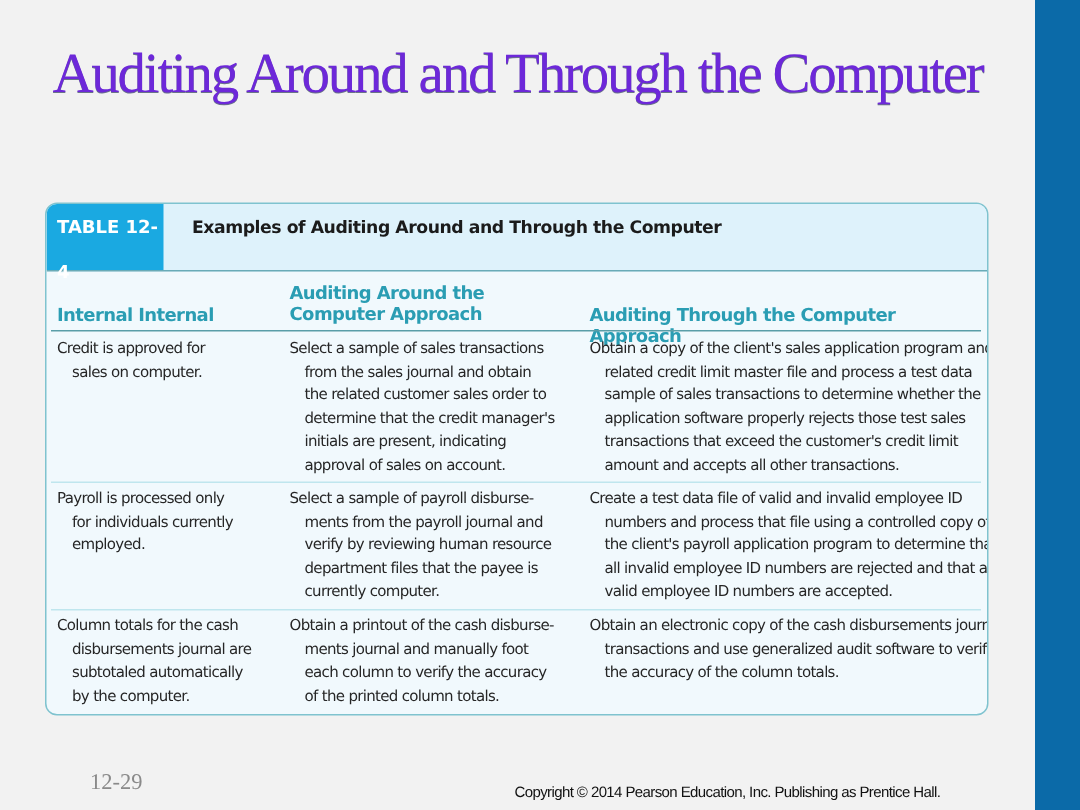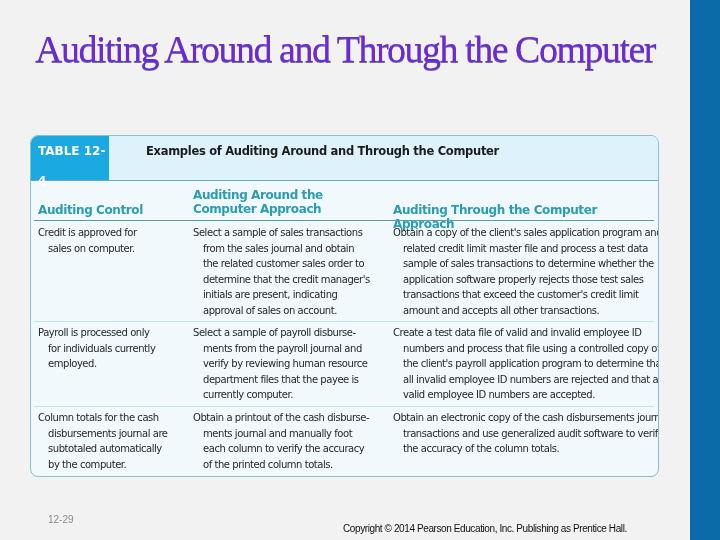--- a/index.html
+++ b/index.html
@@ -40,21 +40,21 @@
       background: #1aa9e1;
       color: #ffffff;
       font-family: "DejaVu Sans", sans-serif;
       font-weight: bold;
       font-size: 12px;
       line-height: 30px;
       padding-left: 7px;
       box-sizing: border-box;
     }
     .table-caption {
-      position: absolute; left: 115px; top: 0; height: 30px;
+      position: absolute; left: 97px; top: 0; height: 30px;
       line-height: 30px;
       font-family: "DejaVu Sans", sans-serif;
       font-weight: bold; font-size: 11.5px;
       color: #1b1b1b;
       letter-spacing: -0.3px;
     }
     .col-head {
       position: absolute;
       color: #2a9db3;
       font-family: "DejaVu Sans", sans-serif;
@@ -75,23 +75,23 @@
     .cell {
       position: absolute;
       font-family: "DejaVu Sans", sans-serif;
       font-size: 10px; line-height: 15.6px;
       color: #262626;
       letter-spacing: -0.45px;
     }
     .cell .line { display: block; white-space: nowrap; }
     .cell .line.indent { padding-left: 10px; }
     .slide-number {
-      position: absolute; left: 48px; top: 514px;
-      font-size: 10px; color: #8a8a8a;
-      font-family: Liberation Sans, sans-serif;
+      position: absolute; left: 60px; top: 514px;
+      font-size: 15px; color: #8a8a8a;
+      font-family: Liberation Serif, serif;
     }
     .copyright {
       position: absolute; left: 343px; top: 523px;
       font-size: 10px; color: #111111;
       font-family: "Liberation Sans", sans-serif;
       letter-spacing: -0.4px;
     }
   </style>
 </head>
 <body>
@@ -100,21 +100,21 @@
 
 <div class="slide-title">Auditing Around and Through the Computer</div>
 
 <div class="table-card">
   <div class="table-header">
     <div class="table-tag">TABLE 12-4</div>
     <div class="table-caption">Examples of Auditing Around and Through the Computer</div>
   </div>
 
   <div class="col-head" style="left:7px; top:67px;">
-    <span class="line" style="display:block">Auditing Control</span>
+    <span class="line" style="display:block">Internal Internal</span>
   </div>
   <div class="col-head" style="left:162px; top:52px;">
     <span style="display:block">Auditing Around the</span>
     <span style="display:block">Computer Approach</span>
   </div>
   <div class="col-head" style="left:362px; top:67px;">
     <span style="display:block">Auditing Through the Computer Approach</span>
   </div>
   <div class="head-rule"></div>
 

